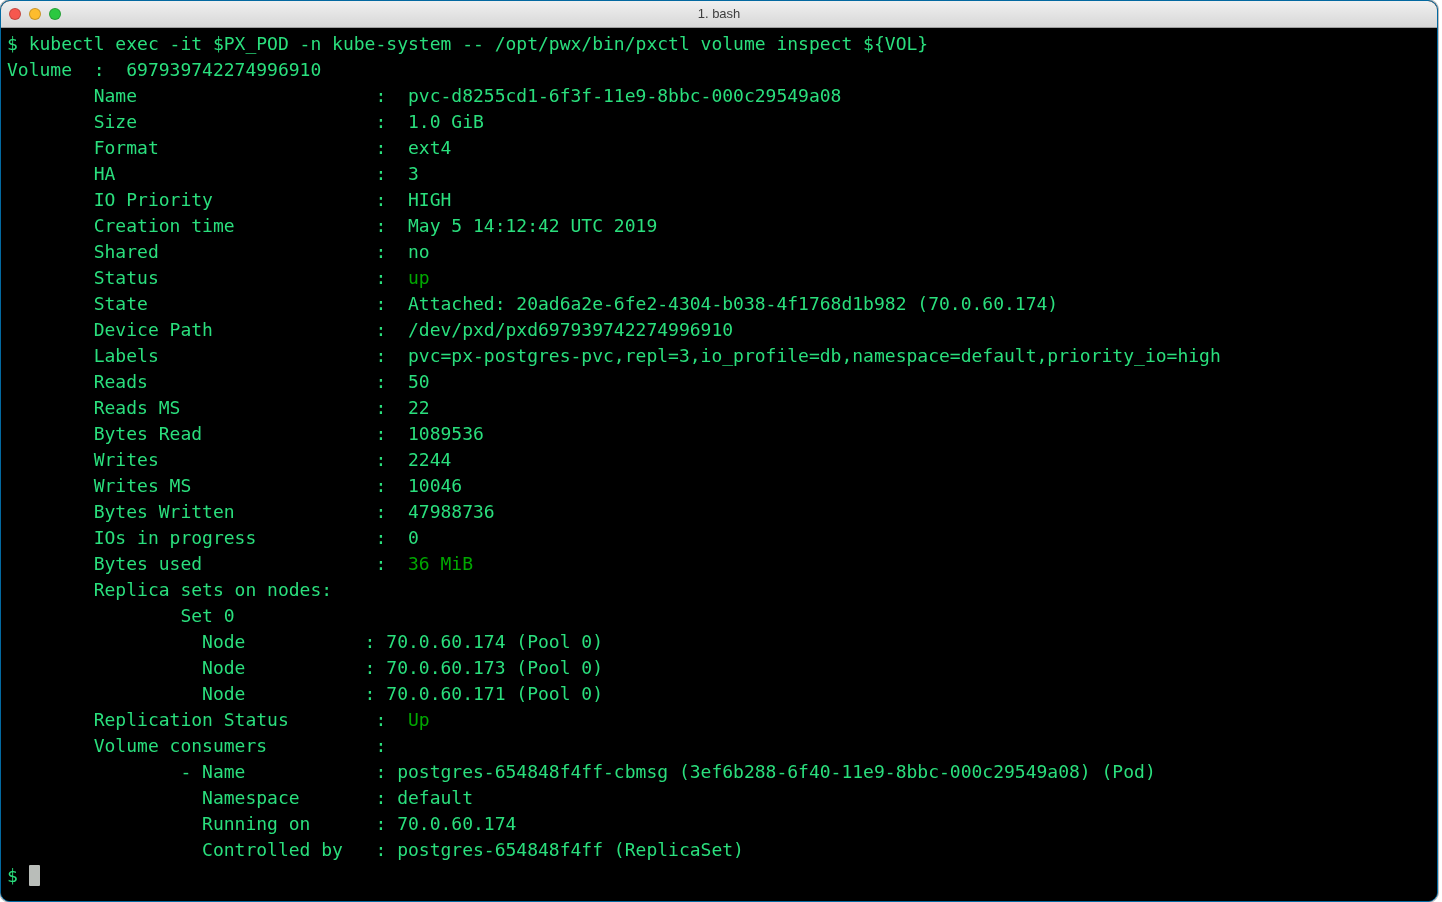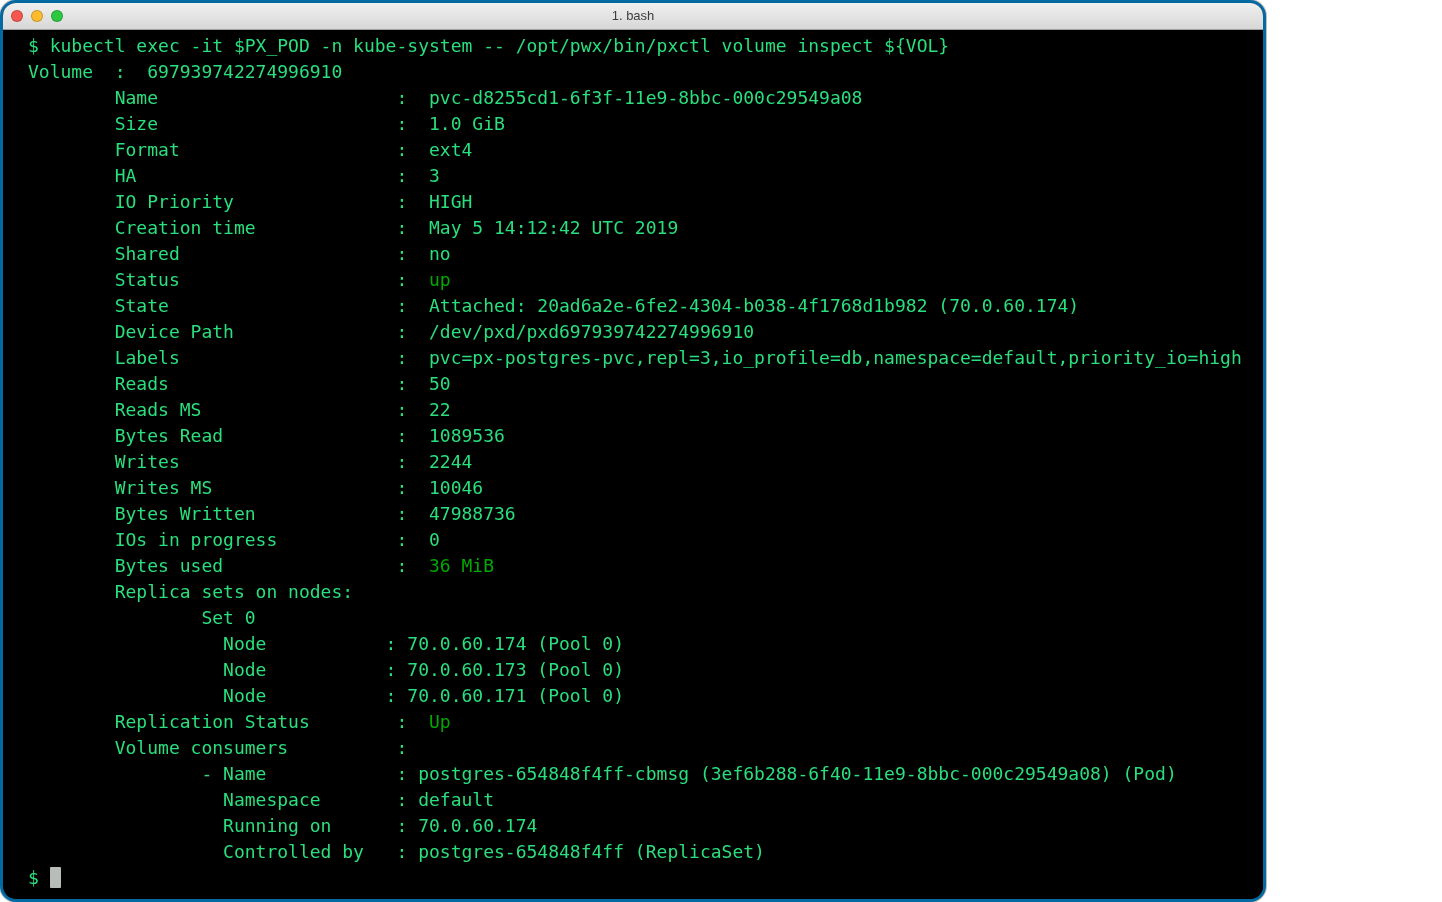--- a/index.html
+++ b/index.html
@@ -1,24 +1,24 @@
 <!DOCTYPE html>
 <html><head>
 <meta charset="utf-8">
 <style>
   html, body { margin: 0; padding: 0; background: #ffffff; }
   .window {
     position: relative;
-    width: 1266px;
+    width: 1438px;
     height: 902px;
     box-sizing: border-box;
-    border-radius: 16px;
+    border-radius: 10px;
     overflow: hidden;
     background: #000000;
-    border: 3px solid #0369a1;
+    border: 1px solid #0369a1;
     box-shadow: 0 0 0 1px rgba(0,0,0,0.25);
     font-family: "DejaVu Sans Mono", "Liberation Mono", monospace;
   }
   .titlebar {
     position: relative;
     height: 26px;
     background: linear-gradient(#f0f0f0, #d7d7d7);
     border-bottom: 1px solid #9f9f9f;
     display: flex;
     align-items: center;
@@ -52,21 +52,20 @@
     position: relative;
     height: 875px;
     box-sizing: border-box;
     padding: 3px 6px 6px 6px;
     background: #000000;
     white-space: pre;
     font-size: 18px;
     line-height: 26px;
     font-variant-ligatures: none;
     overflow: hidden;
-    margin-left: 19px;
   }
   .term-line { height: 26px; }
   .seg-g  { }
   .seg-dg { }
   .seg-cursor {
     color: transparent;
     border-radius: 1px;
   }
 </style>
 </head>

